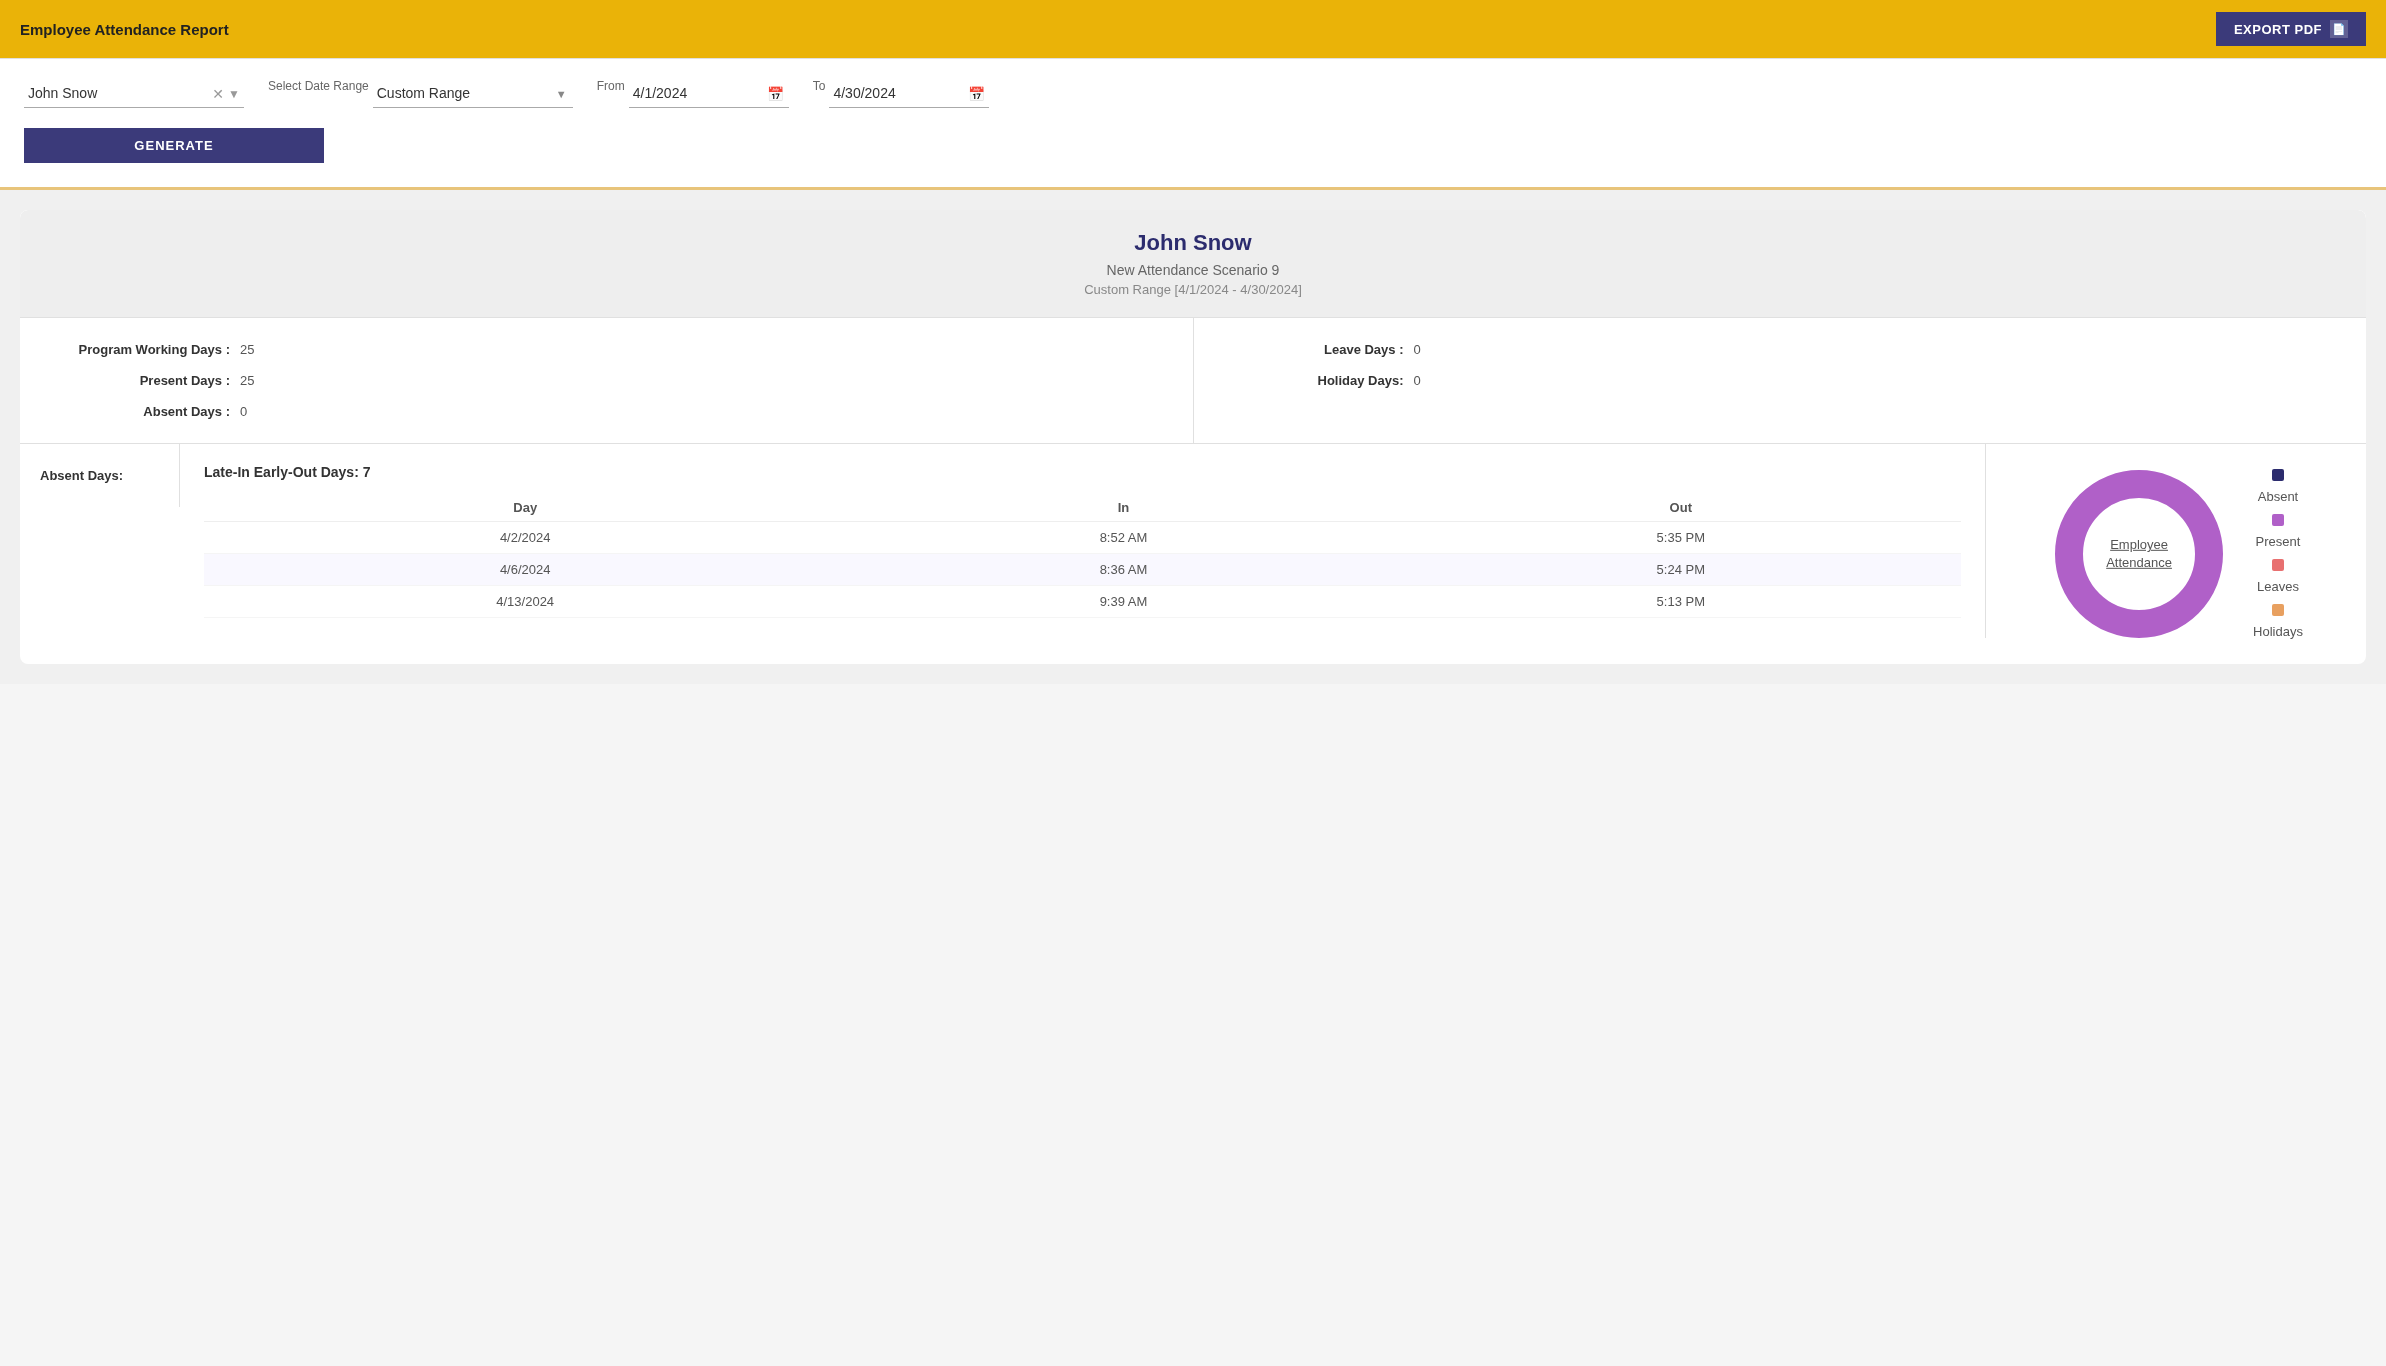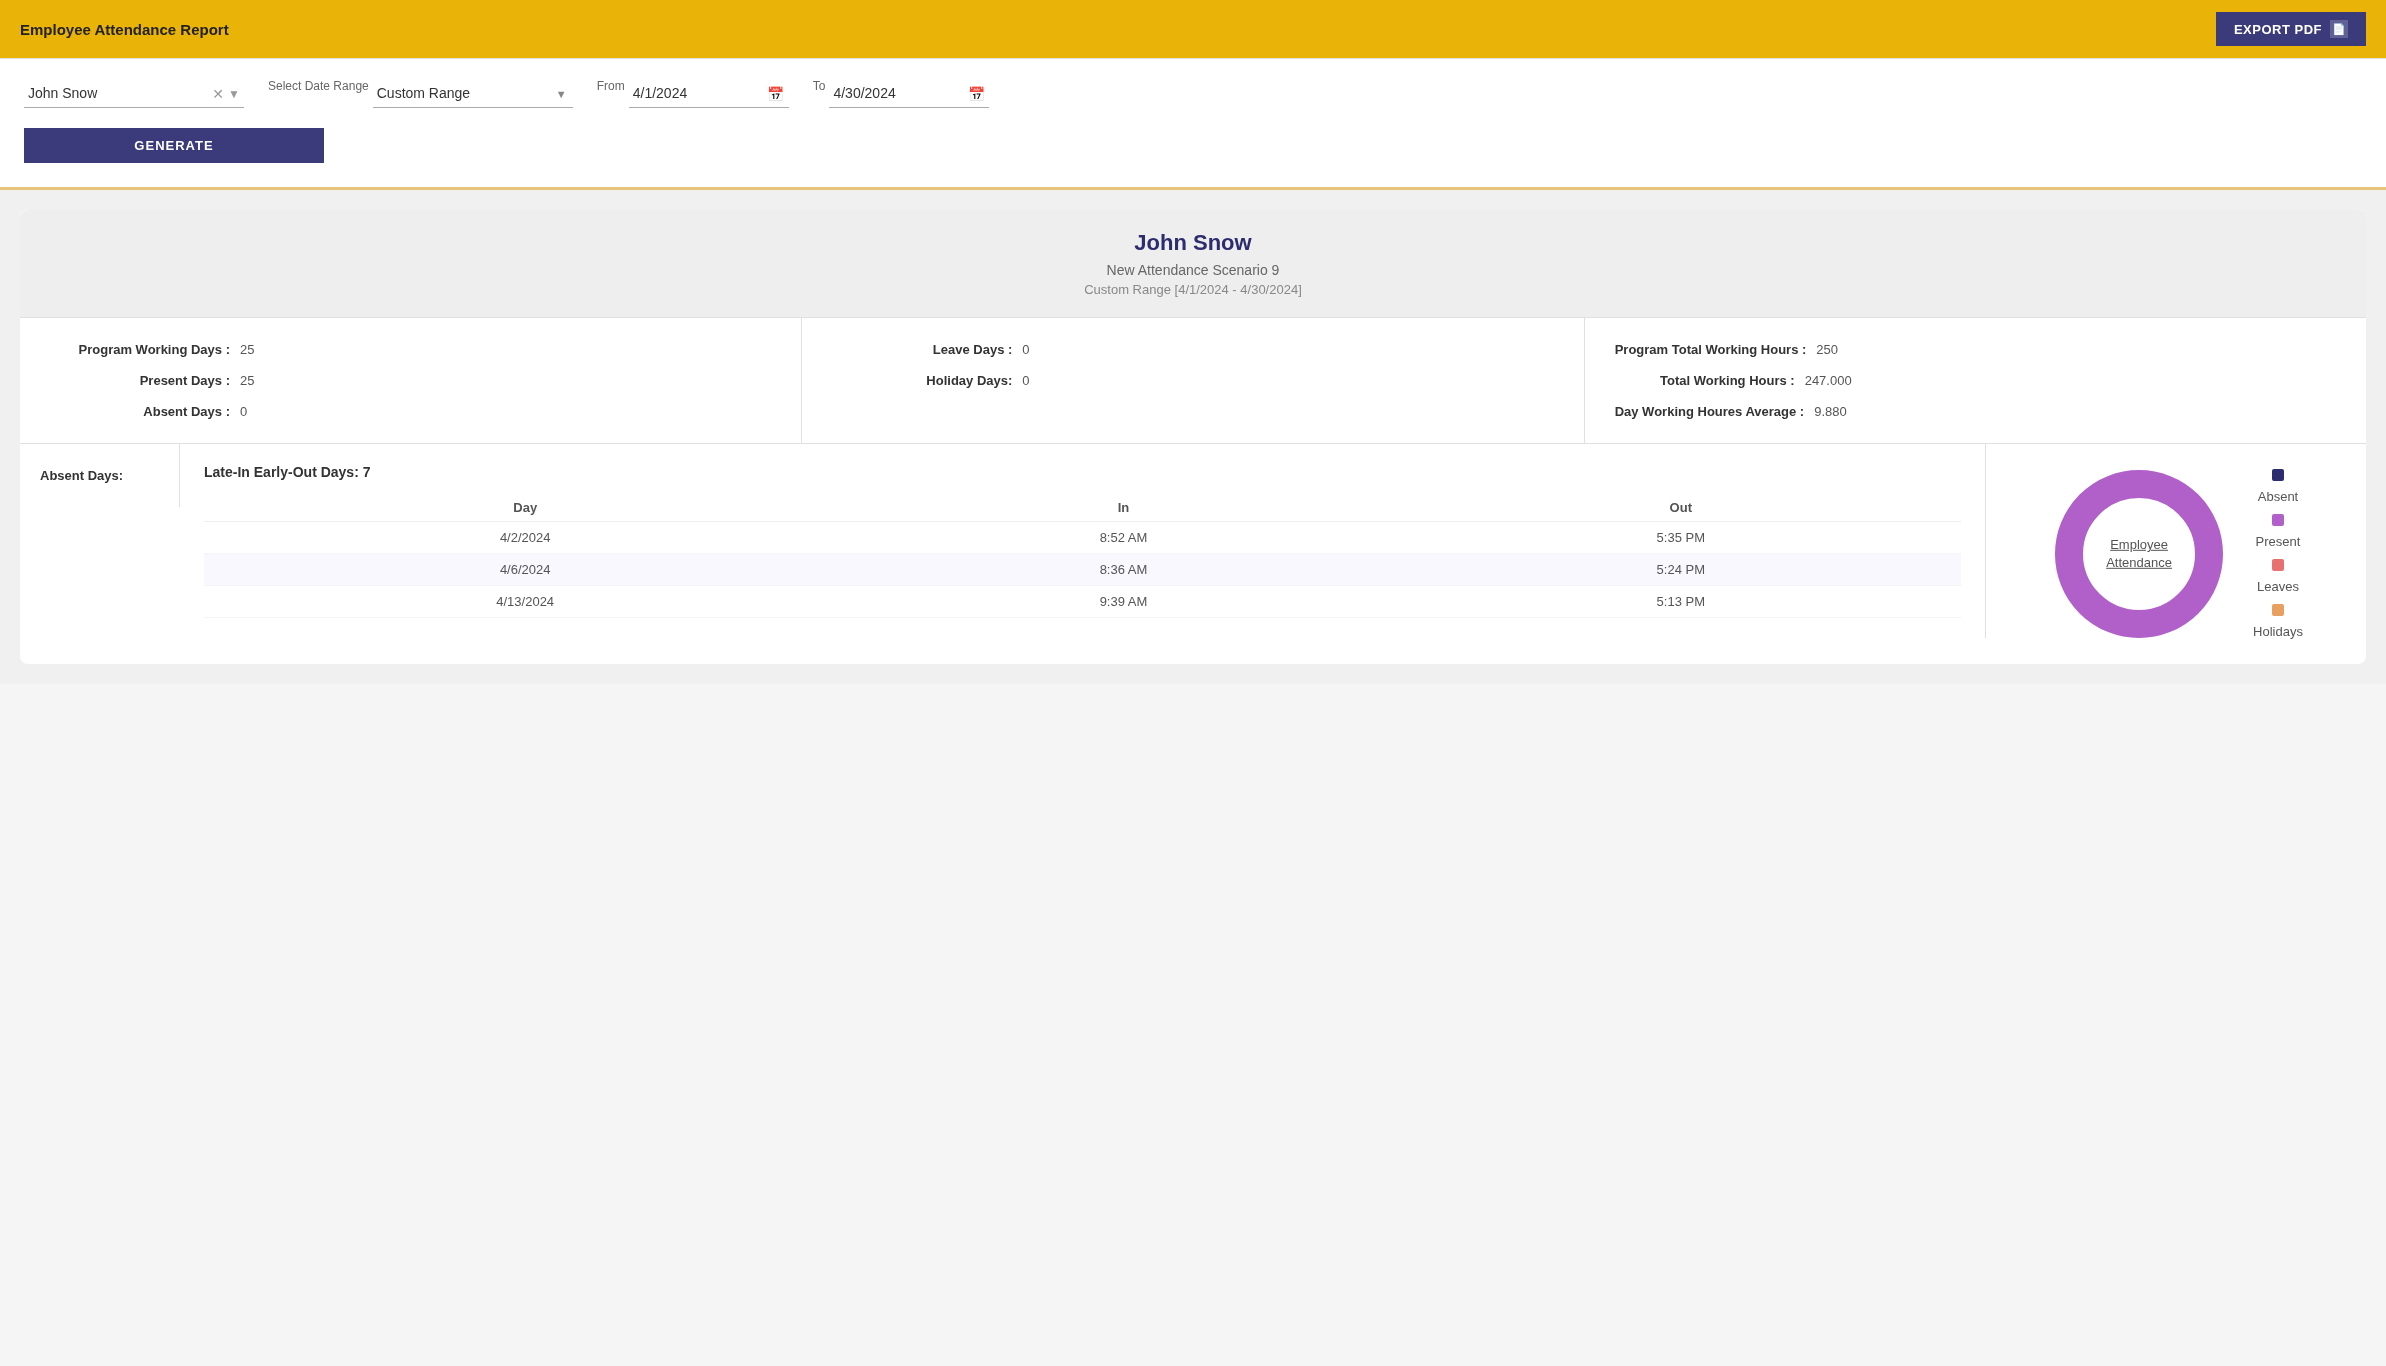--- a/index.html
+++ b/index.html
@@ -406,34 +406,20 @@
         <div class="stat-item">
           <span class="stat-label">Leave Days :</span>
           <span class="stat-value">0</span>
         </div>
         <div class="stat-item">
           <span class="stat-label">Holiday Days:</span>
           <span class="stat-value">0</span>
         </div>
       </div>
 
-      <div class="stats-col">
-        <div class="stat-item">
-          <span class="stat-label">Program Total Working Hours :</span>
-          <span class="stat-value">250</span>
-        </div>
-        <div class="stat-item">
-          <span class="stat-label">Total Working Hours :</span>
-          <span class="stat-value">247.000</span>
-        </div>
-        <div class="stat-item">
-          <span class="stat-label">Day Working Houres Average :</span>
-          <span class="stat-value">9.880</span>
-        </div>
-      </div>
     </div>
 
     <div class="bottom-row">
 
       <div class="absent-days-col">
         <span class="absent-days-label">Absent Days:</span>
       </div>
 
       <div class="late-in-col">
         <div class="late-in-title">Late-In Early-Out Days: 7</div>

